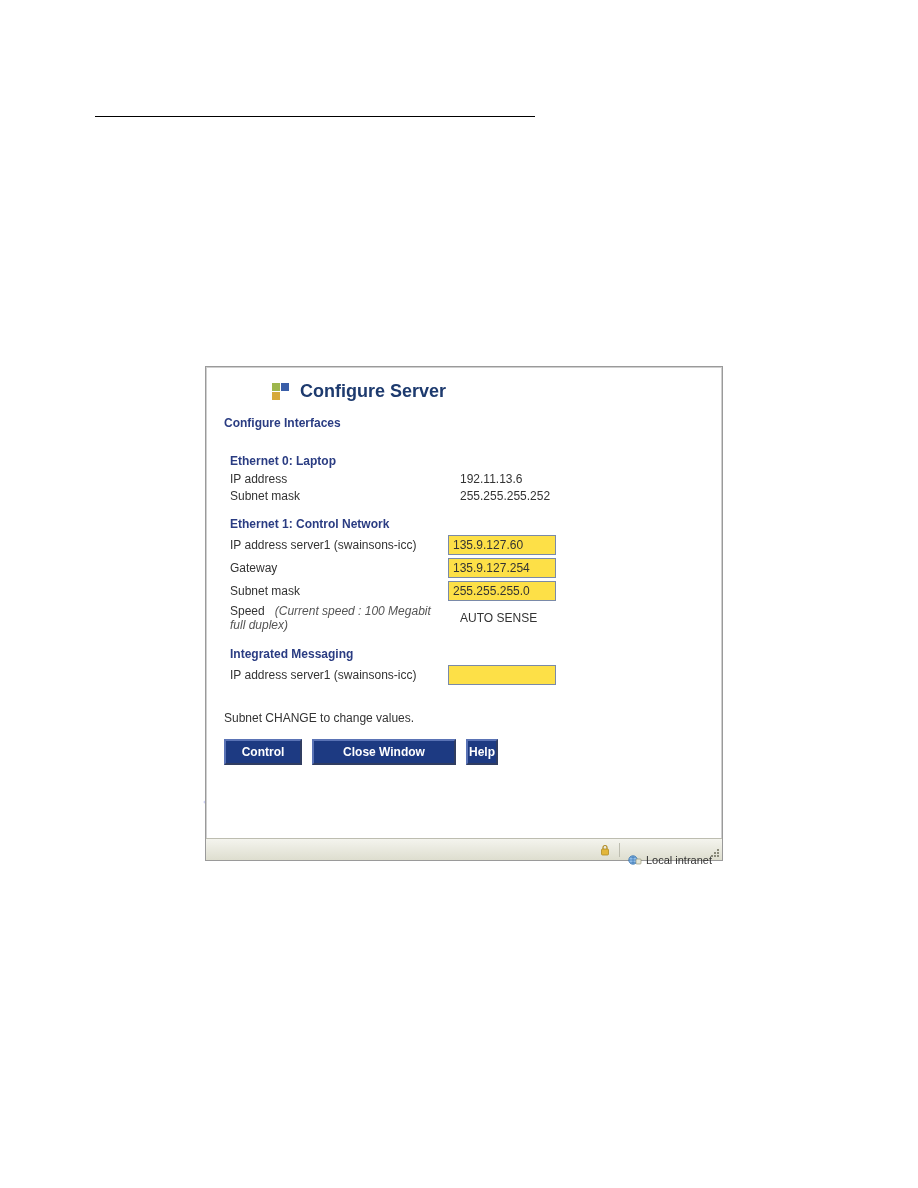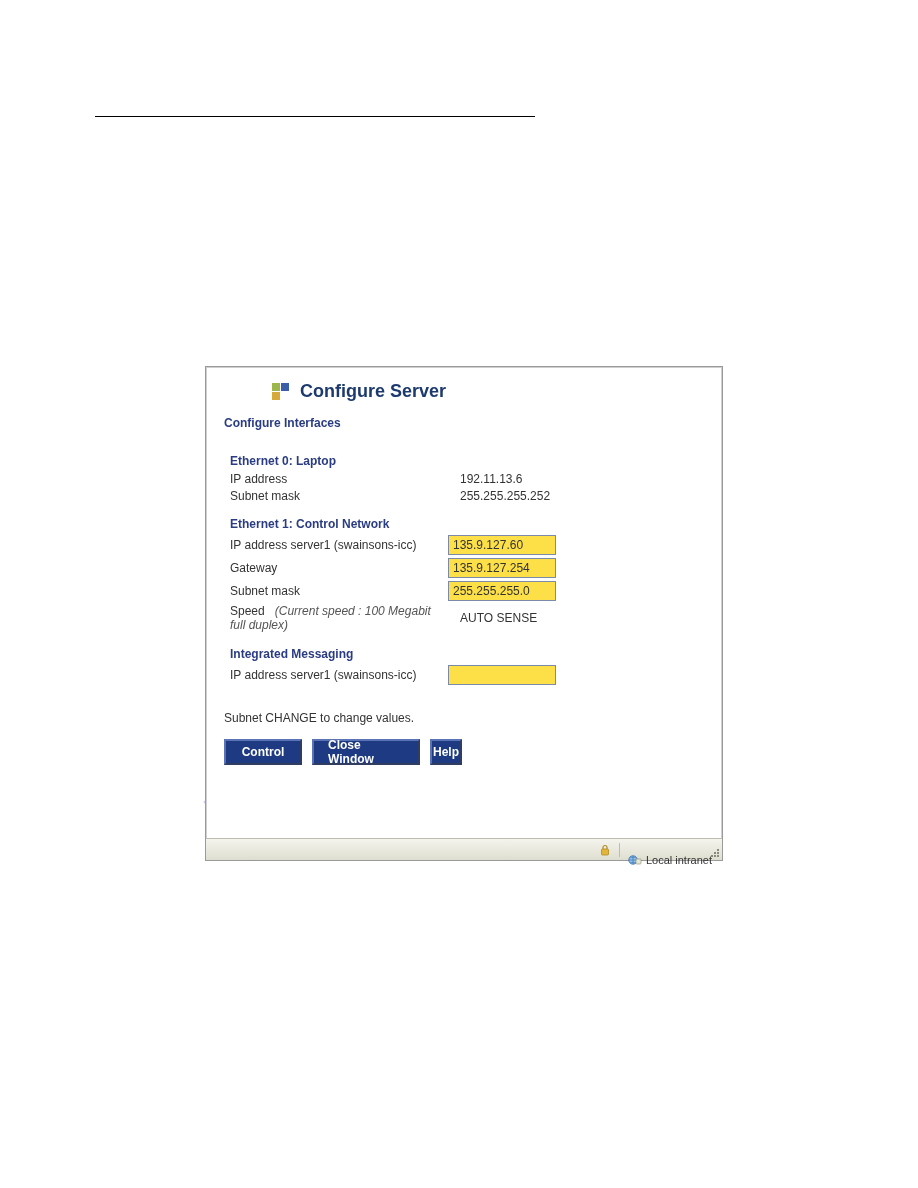--- a/index.html
+++ b/index.html
@@ -107,21 +107,21 @@
     font-size: 12px;
     border: 2px outset #5a73b5;
     height: 26px;
     display: flex;
     align-items: center;
     justify-content: center;
     padding: 0 14px;
     cursor: pointer;
   }
   .btn.change { width: 78px; }
-  .btn.close  { width: 108px; }
+  .btn.close  { width: 144px; }
   .btn.help   { width: 30px; }
   .statusbar {
     position: absolute;
     left: 0; right: 0; bottom: 0;
     height: 22px;
     background: linear-gradient(#f4f4ee, #dedecf);
     border-top: 1px solid #bdbdb0;
     display: flex;
     align-items: center;
     justify-content: flex-end;

